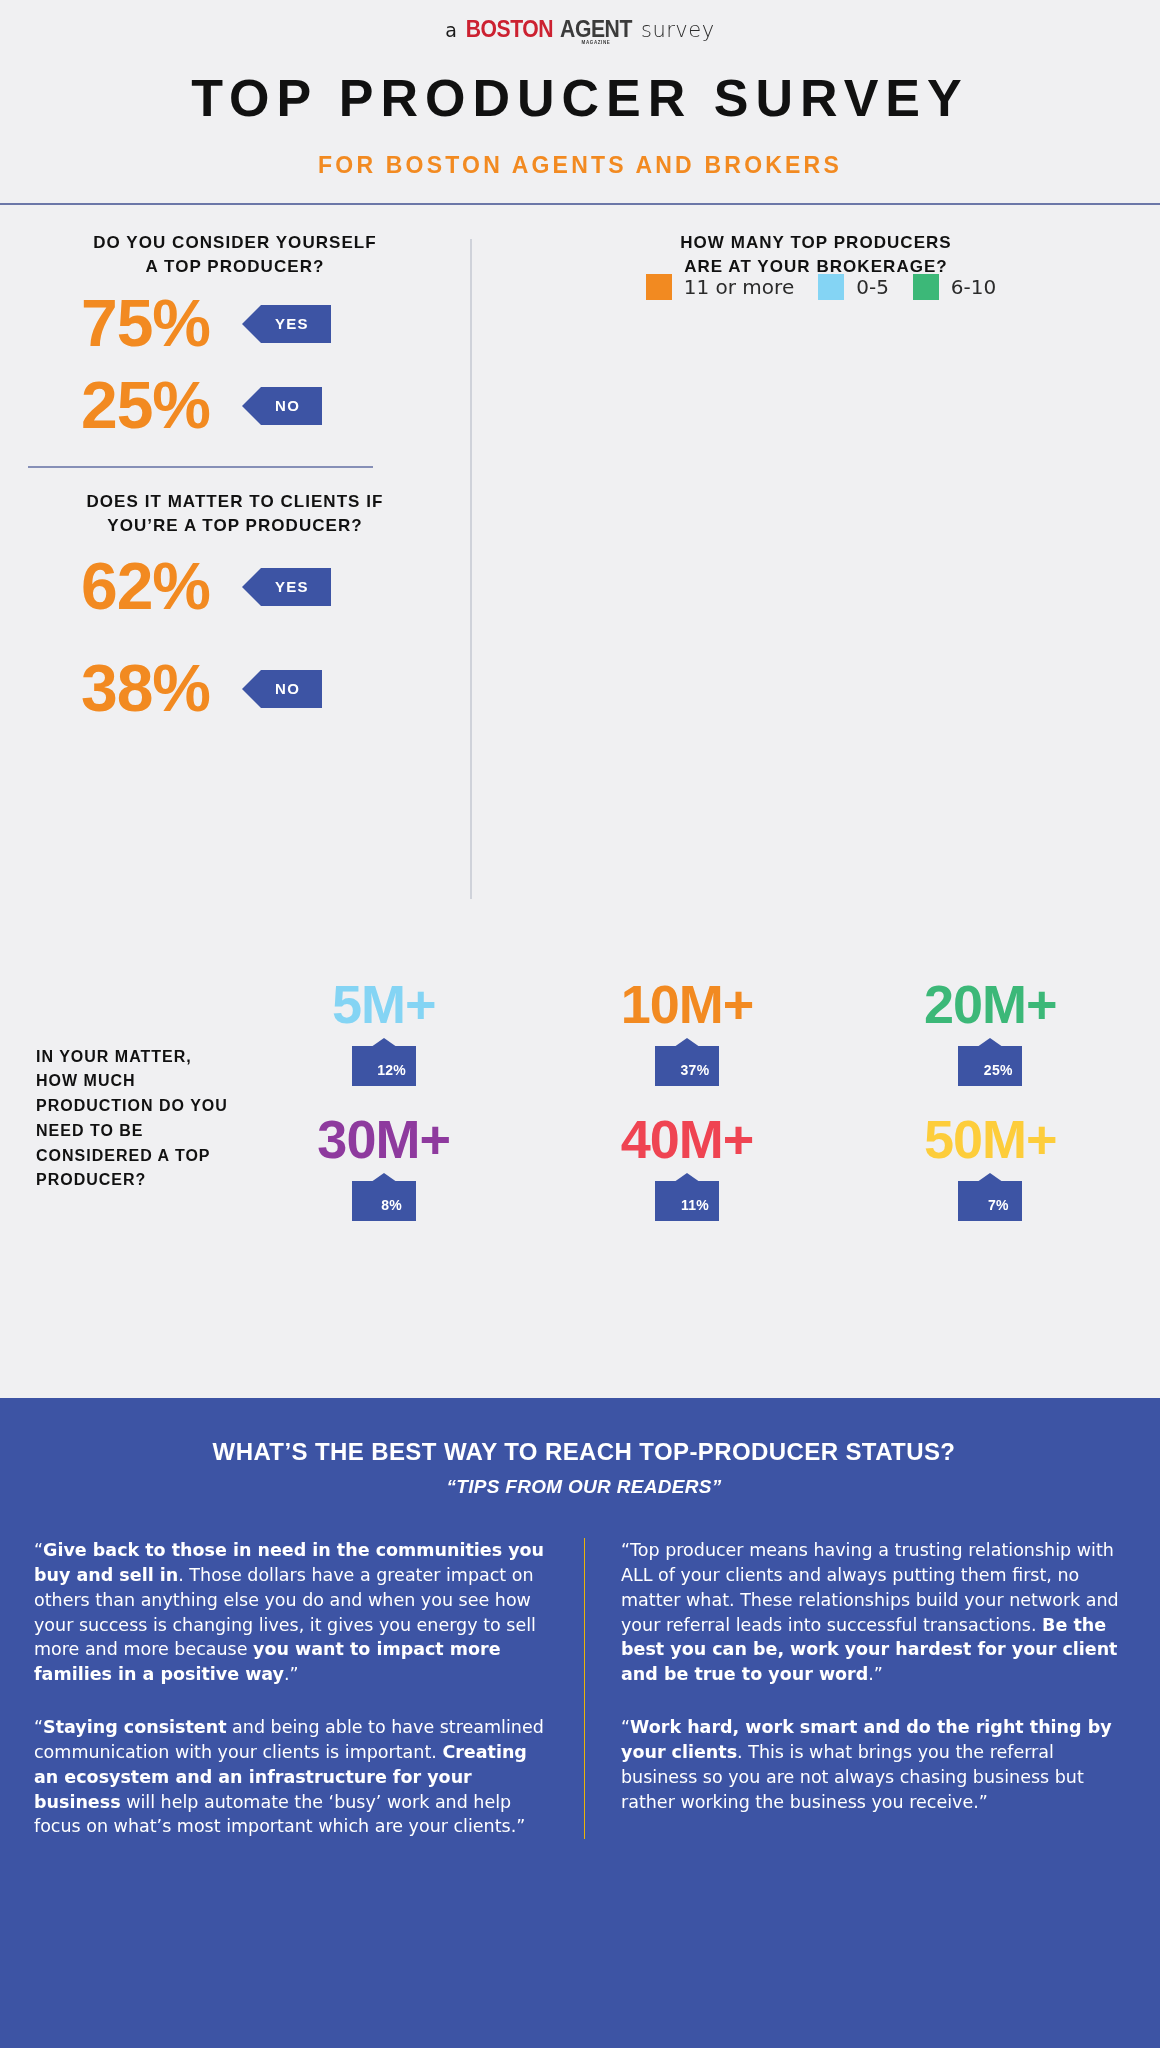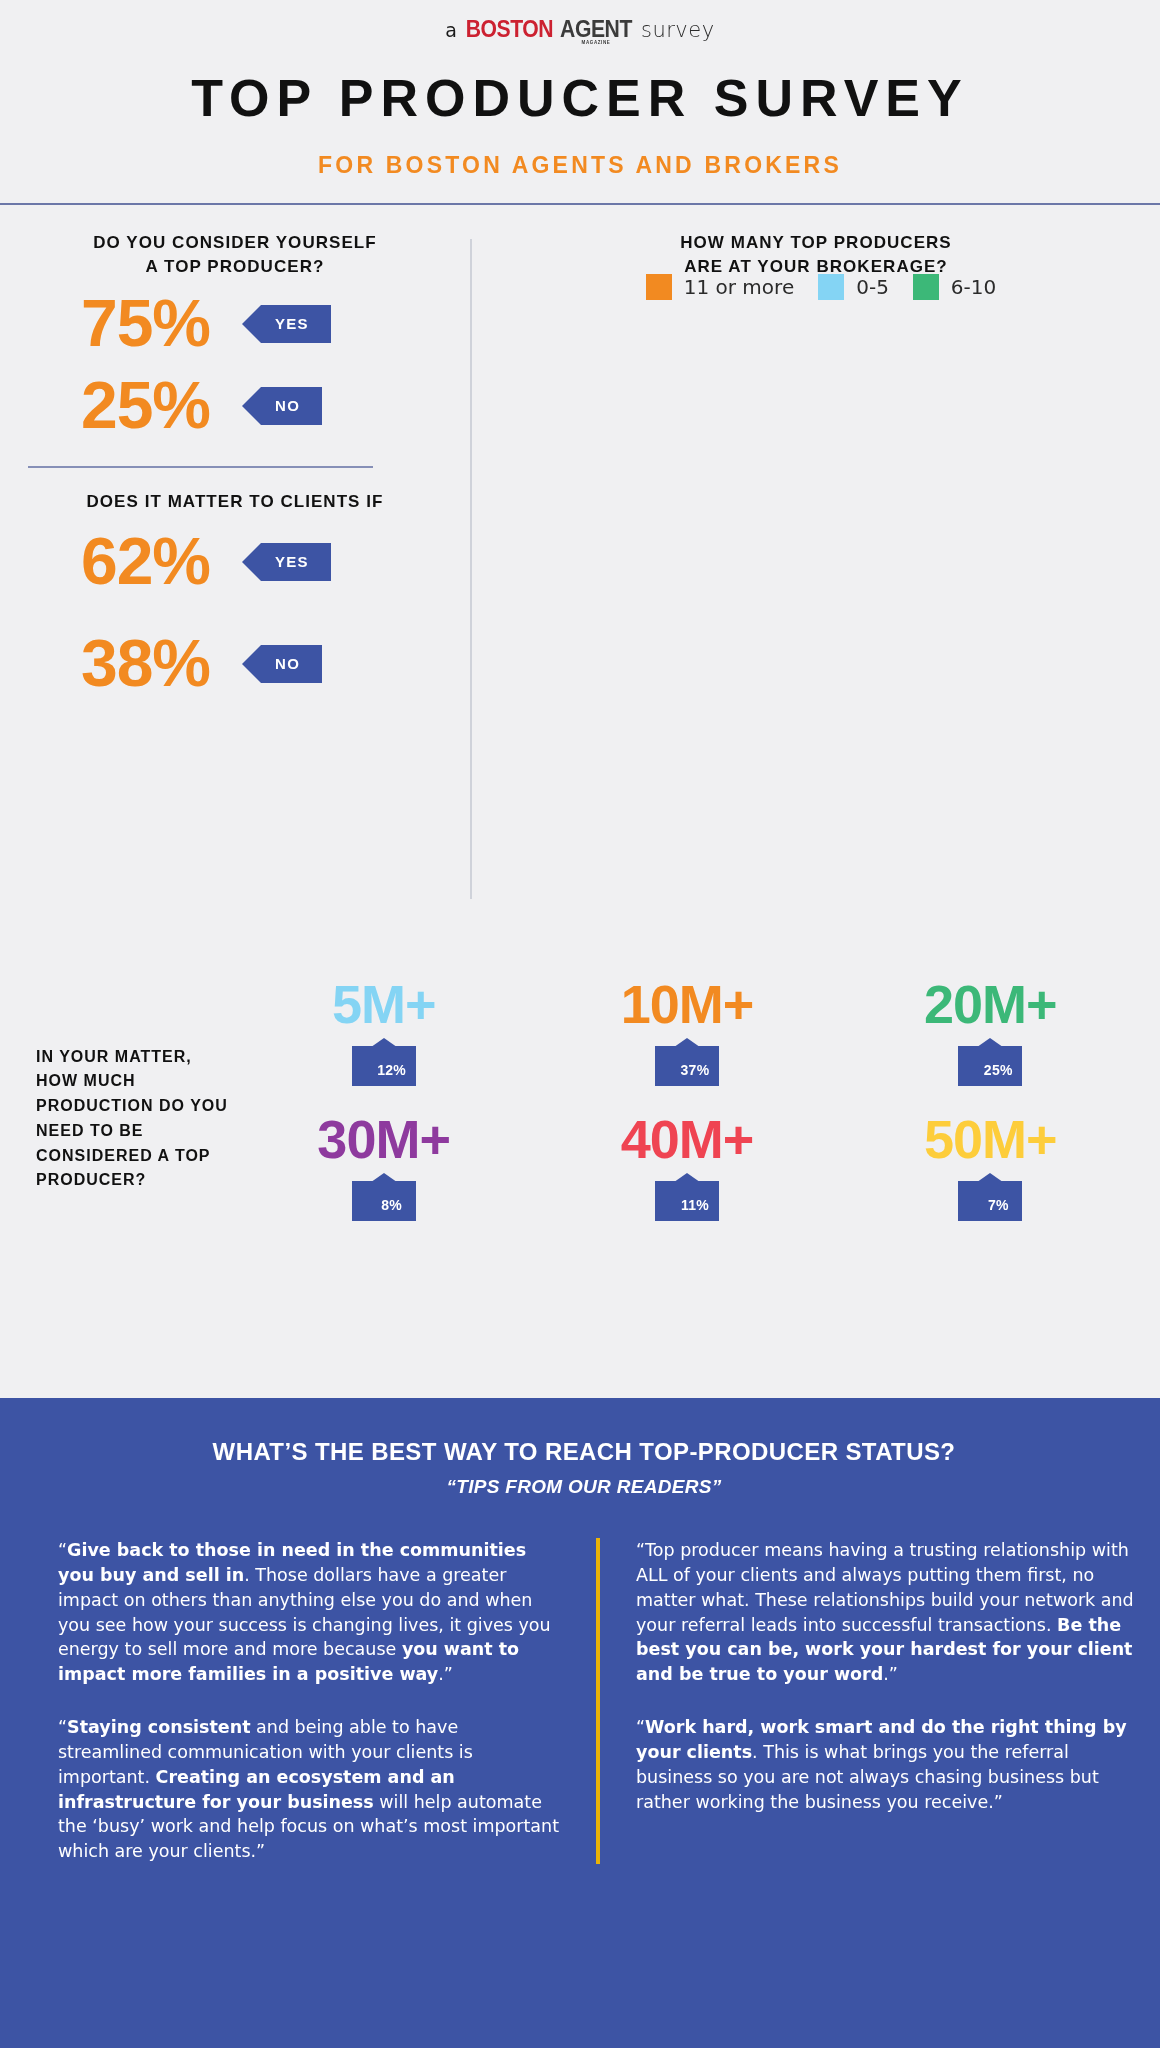--- a/index.html
+++ b/index.html
@@ -107,25 +107,25 @@
   .badge-txt { position:absolute; bottom:8px; left:8px; width:64px; text-align:center;
                color:#fff; font-size:14px; font-weight:bold; letter-spacing:0.3px; }
 
   
   .blue-section { position:absolute; left:0; right:0; bottom:0; top:1398px;
                   background:#3d54a4; color:#fff; padding:28px 26px 0 34px; }
   .blue-title { text-align:center; font-size:24px; font-weight:bold;
                 letter-spacing:0.4px; margin-top:12px; }
   .blue-sub { text-align:center; font-size:19px; font-style:italic; font-weight:bold;
               margin-top:10px; letter-spacing:0.3px; }
-  .quotes { display:flex; margin-top:40px;margin-left:24px; }
+  .quotes { display:flex; margin-top:40px; }
   .qcol { width:50%; font-size:17.5px; line-height:1.42;
           font-family:"DejaVu Sans", sans-serif; }
   .qcol.left  { padding-right:34px; }
-  .qcol.right { padding-left:36px; border-left:4px solid #eab308; }
+  .qcol.right { padding-left:36px; border-left:1px solid #eab308; }
   .quote + .quote { margin-top:28px; }
   .quote b { font-weight:bold; }
 </style>
 </head>
 <body>
 
 <div class="header">
   <div class="logo-line">
     <span class="logo-a">a</span>
     <span class="logo-boston">BOSTON</span>
@@ -155,20 +155,21 @@
     </div>
     <div class="stat-row">
       <div class="stat-pct">25%</div>
       <div class="tag">NO</div>
     </div>
 
     <div class="h-divider"></div>
 
     <div class="q-title" style="margin-top:22px;">
       <div>DOES IT MATTER TO CLIENTS IF</div>
+      <div>YOU’RE A TOP PRODUCER?</div>
     </div>
 
     <div class="stat-row" style="margin-top:10px;">
       <div class="stat-pct">62%</div>
       <div class="tag">YES</div>
     </div>
     <div class="stat-row" style="margin-top:26px;">
       <div class="stat-pct">38%</div>
       <div class="tag">NO</div>
     </div>

